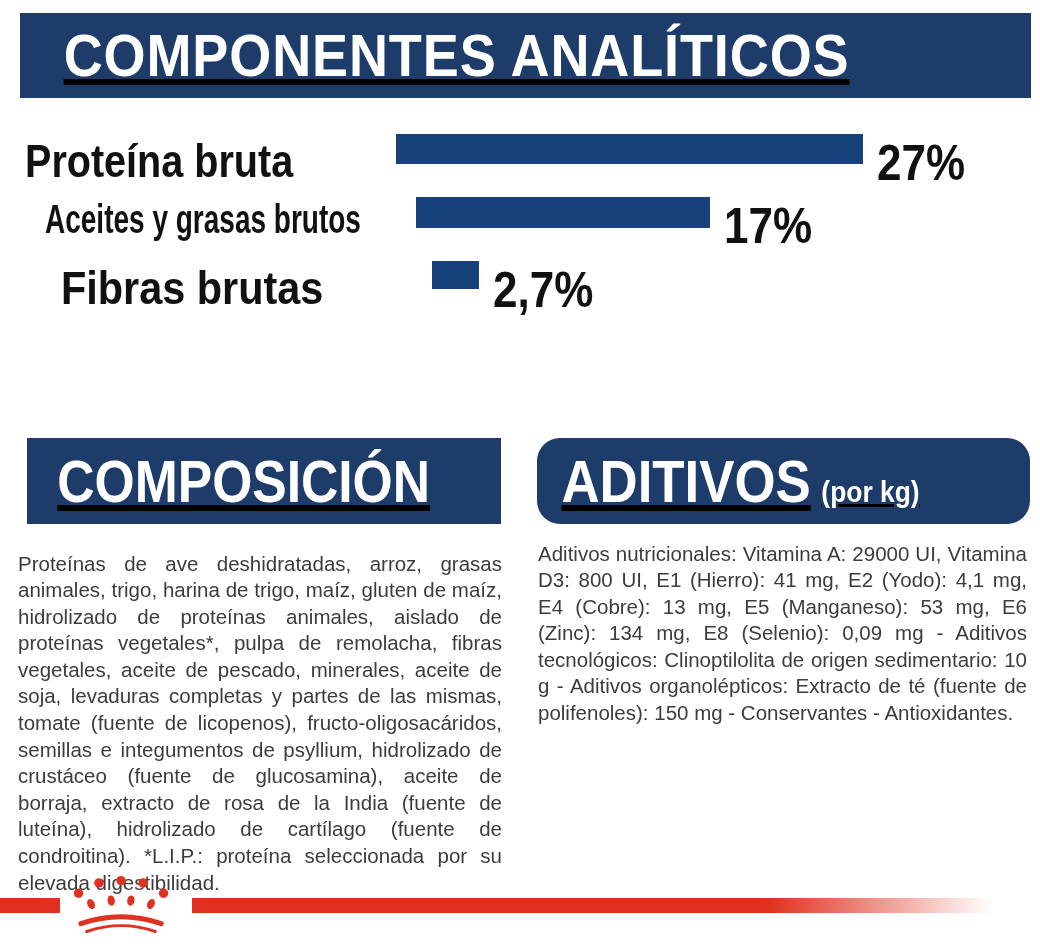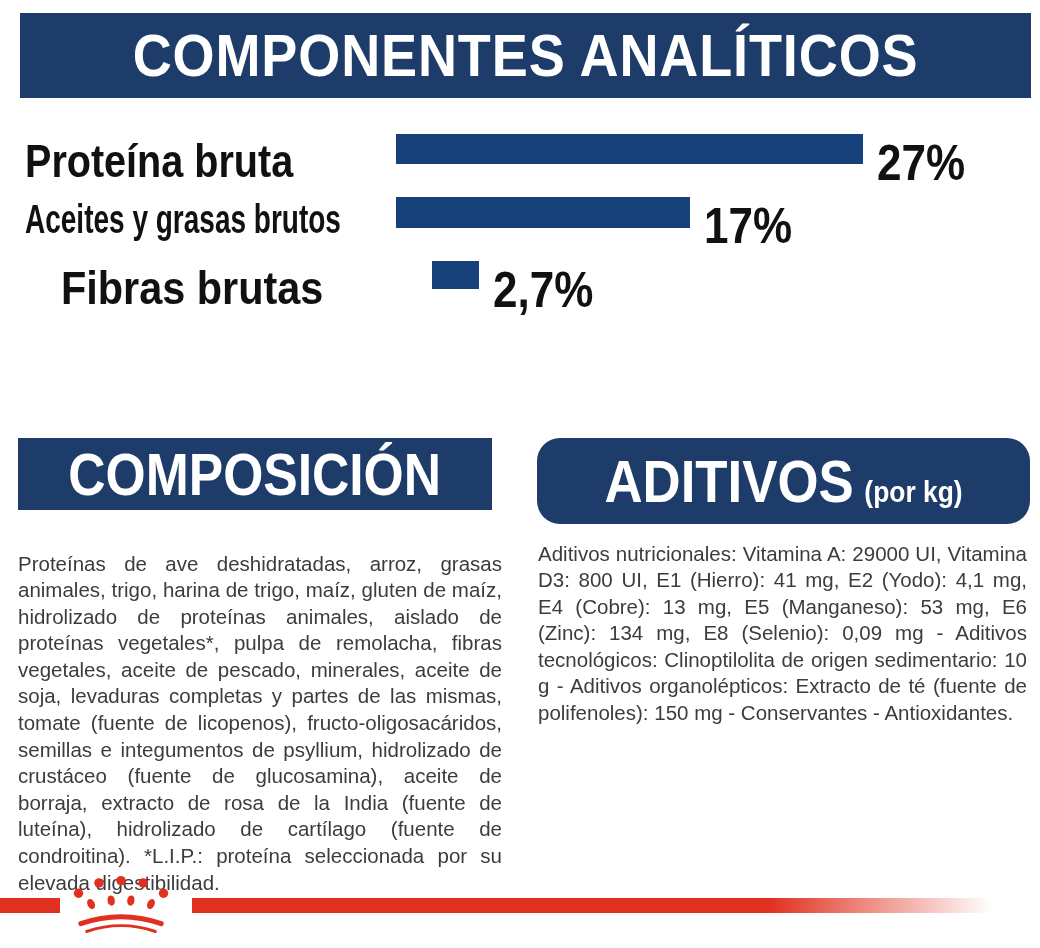--- a/index.html
+++ b/index.html
@@ -3,34 +3,34 @@
 <meta charset="utf-8">
 <style>
   html,body { margin:0; padding:0; background:#ffffff; }
   .page {
     position:relative; width:1040px; height:948px; background:#ffffff;
     font-family:"Liberation Sans", sans-serif; overflow:hidden;
     --navy:#1e3c6a; --bar-blue:#16417a; --red:#e0301f; --ink:#111111; --body:#3c3c3c;
   }
 
   
-  .banner { position:absolute; background:var(--navy); display:flex; align-items:center; justify-content:center; }
+  .banner { position:absolute; background:var(--navy); display:flex; align-items:center; justify-content:flex-start;text-decoration:underline; }
   .banner .t { color:#ffffff; font-weight:bold; white-space:nowrap; }
   .main-banner { left:20px; top:13px; width:1011px; height:85px; }
   .main-banner .t { font-size:60px; transform:scaleX(0.90); letter-spacing:1px; }
-  .comp-banner { left:18px; top:438px; width:474px; height:72px; }
+  .comp-banner { left:27px; top:438px; width:474px; height:86px; }
   .comp-banner .t { font-size:60px; transform:scaleX(0.86); }
   .adit-banner { left:537px; top:438px; width:493px; height:86px;border-radius:23px; }
   .adit-inner { display:flex; align-items:baseline; gap:12px; transform:scaleX(0.88); white-space:nowrap; }
   .adit-inner .big { color:#fff; font-weight:bold; font-size:60px; }
   .adit-inner .small { color:#fff; font-weight:bold; font-size:30px; }
 
   
   .chart-row { position:absolute; left:25px; right:0; height:46px; display:flex; align-items:flex-start; }
-  .row1 { top:134px; } .row2 { top:197px; } .row3 { top:261px;margin-left:36px; }
+  .row1 { top:134px; } .row2 { top:197px;margin-left:20px; } .row3 { top:261px;margin-left:36px; }
   .chart-label { flex:none; width:371px; color:var(--ink); font-weight:bold; white-space:nowrap; transform-origin:left center; }
   .lbl1 { font-size:46px; transform:scaleX(0.86); }
   .lbl2 { font-size:40px; transform:scaleX(0.70); }
   .lbl3 { font-size:46px; transform:scaleX(0.90); }
   .bar { flex:none; height:30px; background:var(--bar-blue); }
   .row2 .bar { height:31px; } .row3 .bar { height:28px; }
   .chart-value { color:var(--ink); font-weight:bold; font-size:50px; margin-left:14px; white-space:nowrap; transform:scaleX(0.88); transform-origin:left center; }
 
   
   .body-text { position:absolute; text-align:justify; color:var(--body); font-size:20.5px; line-height:26.6px; }

